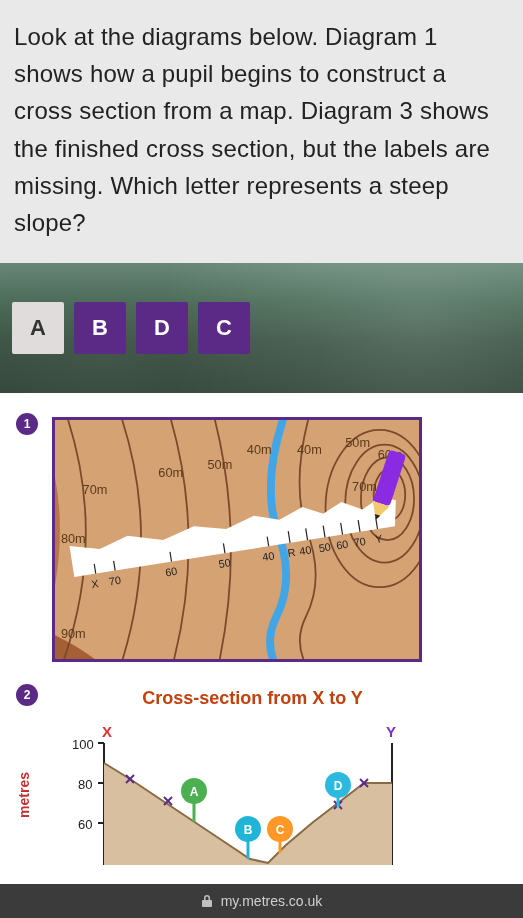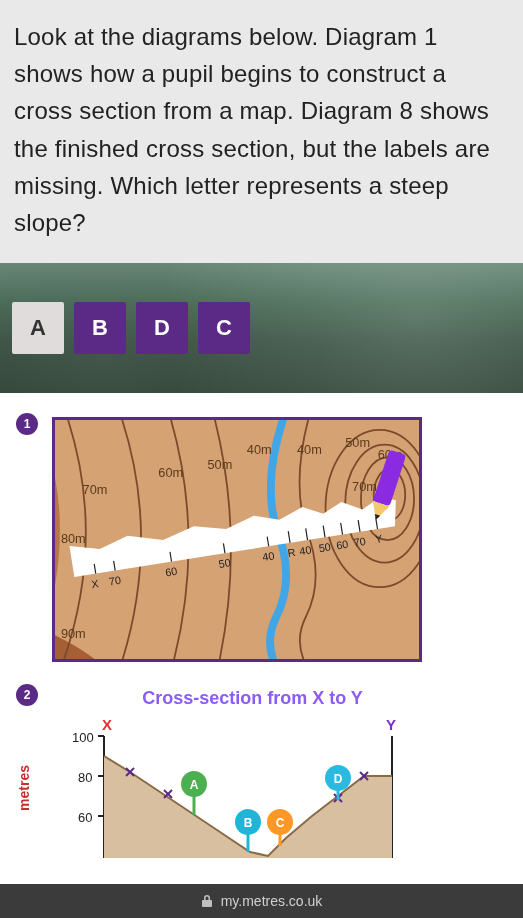--- a/index.html
+++ b/index.html
@@ -20,38 +20,38 @@
   .contour{fill:none;stroke:#7a4a2a;stroke-width:1.8;}
   .river{fill:none;stroke:#42a5e6;stroke-width:8;}
   .label{font-size:13px;fill:#5a3a1a;font-family:Arial;}
   .ruler{fill:#fff;stroke:none;}
   .tick{stroke:#222;stroke-width:1.2;}
   .tick-label{font-size:11px;fill:#222;font-family:Arial;}
   .pencil-body{fill:#8a2be2;}
   .pencil-tip{fill:#f4c96a;}
   .pencil-lead{fill:#222;}
   
-  .chart-title{text-align:center;color:#8b5cf6;font-weight:bold;font-size:18px;margin-bottom:9px;margin-top:6px;}
+  .chart-title{text-align:center;color:#c2410c;font-weight:bold;font-size:18px;margin-bottom:16px;margin-top:6px;}
   .chart-wrap{position:relative;width:370px;height:140px;margin-left:18px;}
   .axis-label-y{position:absolute;left:-28px;top:50%;transform:translate(-50%,-50%) rotate(-90deg);color:#c23030;font-weight:bold;font-size:14px;}
   .chart-svg{position:absolute;inset:0;}
   .marker-circle{stroke:#fff;stroke-width:0;}
   .marker-text{font-size:12px;fill:#fff;font-weight:bold;font-family:Arial;}
   .xy-lbl{font-size:15px;font-weight:bold;font-family:Arial;}
   .ytick{font-size:13px;fill:#222;font-family:Arial;}
   .cross{stroke:#5b2a86;stroke-width:2;}
   
   .bottom-bar{position:absolute;bottom:0;left:0;right:0;height:34px;background:#3b3b3b;color:#d0d0d0;display:flex;align-items:center;justify-content:center;font-size:14px;gap:8px;}
   .lock-icon svg{display:block;}
 </style>
 </head>
 <body>
 
 <div class="question-area">
-  <p class="question-text">Look at the diagrams below. Diagram 1 shows how a pupil begins to construct a cross section from a map. Diagram 8 shows the finished cross section, but the labels are missing. Which letter represents a steep slope?</p>
+  <p class="question-text">Look at the diagrams below. Diagram 1 shows how a pupil begins to construct a cross section from a map. Diagram 3 shows the finished cross section, but the labels are missing. Which letter represents a steep slope?</p>
 </div>
 
 <div class="bg-photo">
   <div class="answers">
     <button class="answer-btn selected">A</button>
     <button class="answer-btn">B</button>
     <button class="answer-btn">D</button>
     <button class="answer-btn">C</button>
   </div>
 </div>

